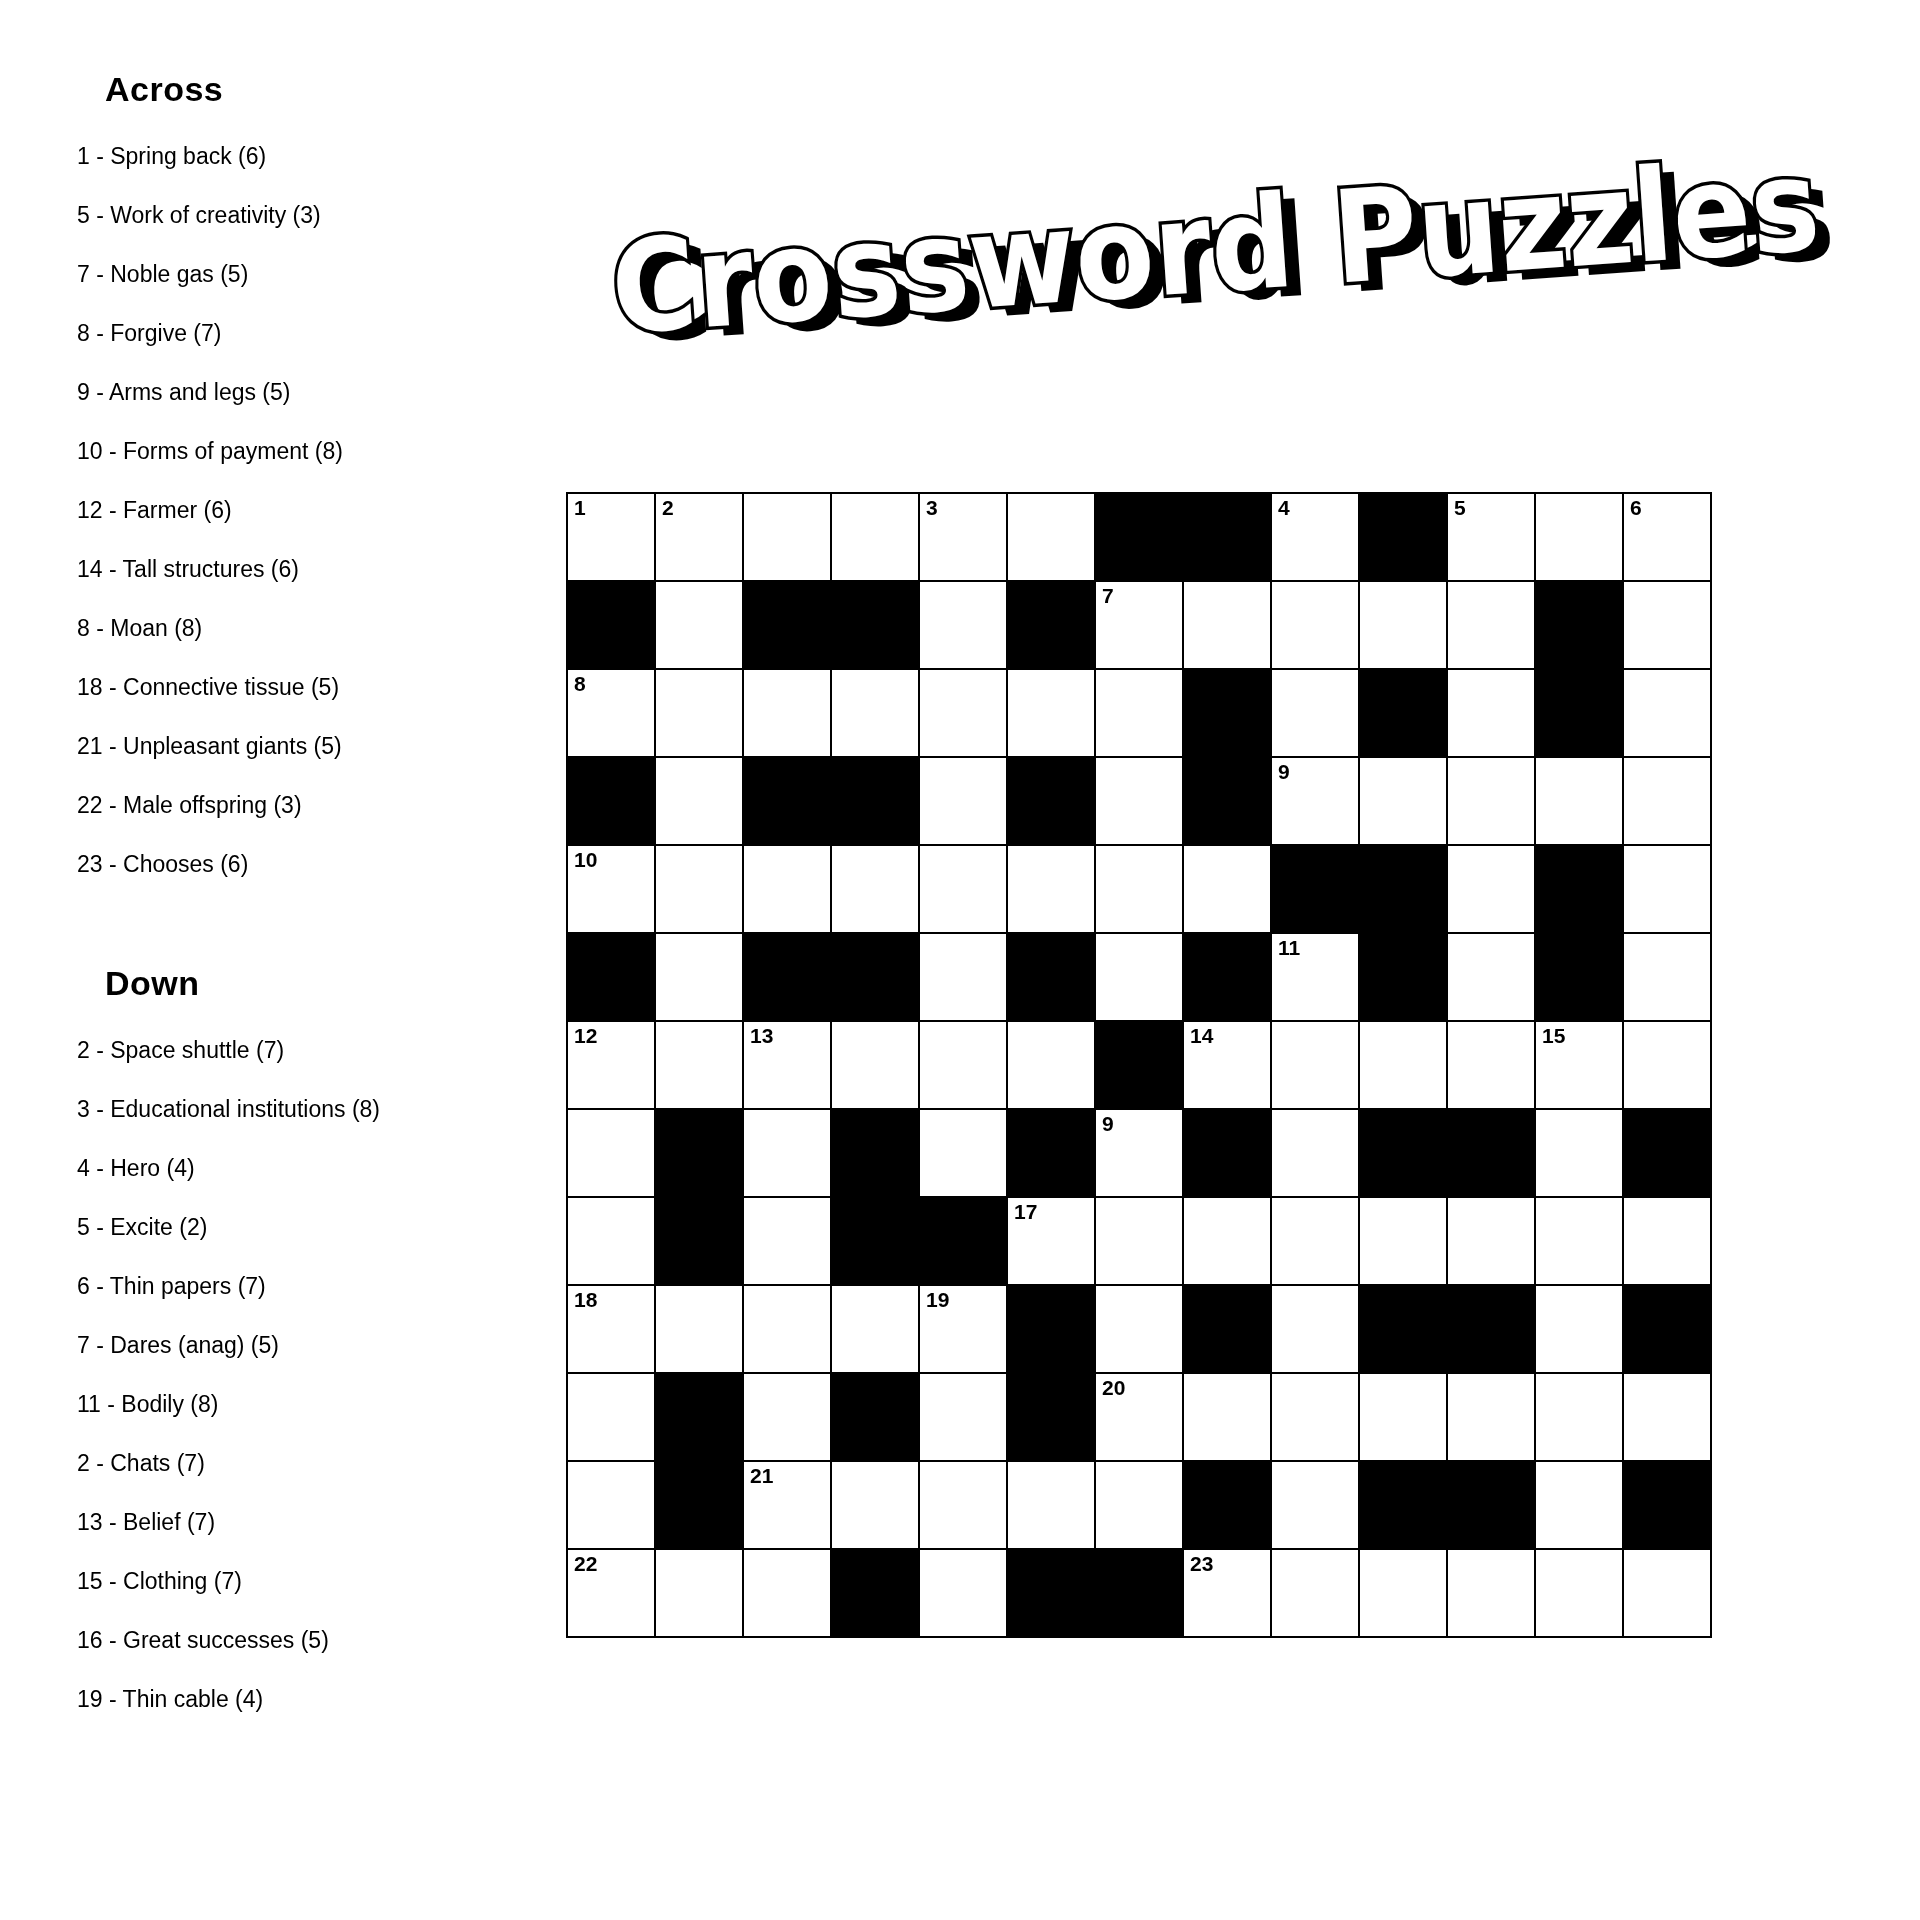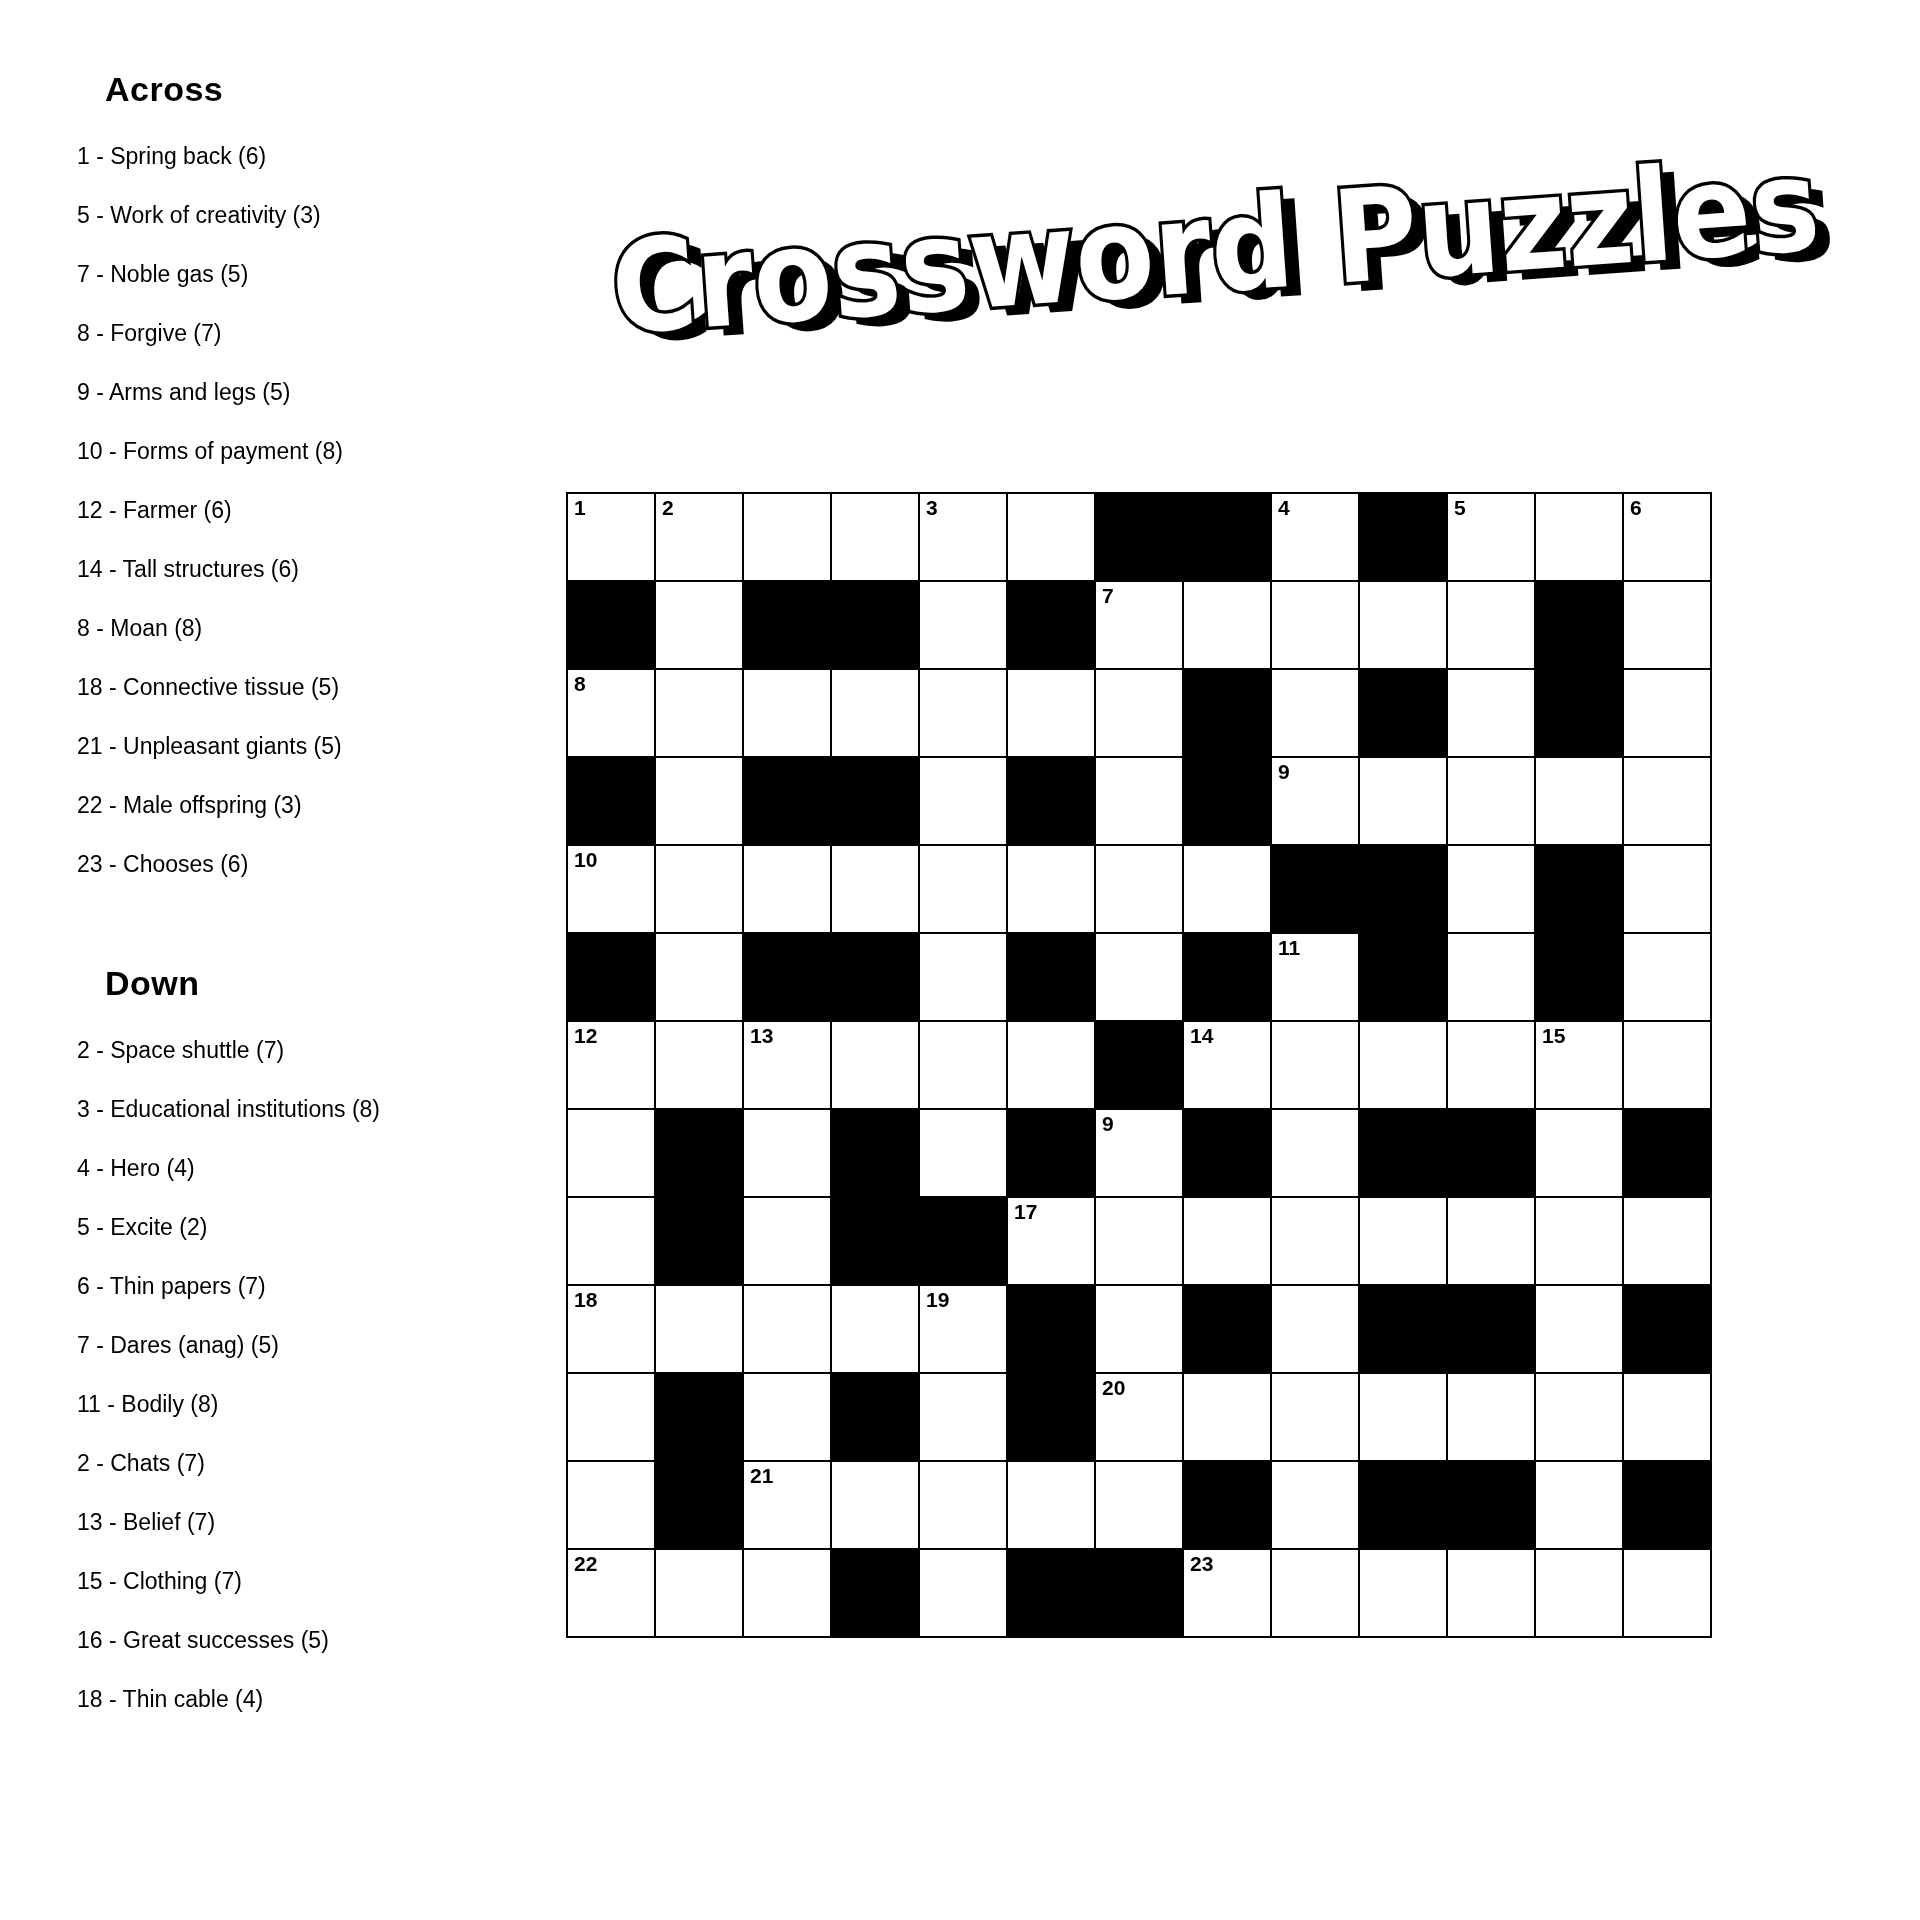--- a/index.html
+++ b/index.html
@@ -113,21 +113,21 @@
       <li>3 - Educational institutions (8)</li>
       <li>4 - Hero (4)</li>
       <li>5 - Excite (2)</li>
       <li>6 - Thin papers (7)</li>
       <li>7 - Dares (anag) (5)</li>
       <li>11 - Bodily (8)</li>
       <li>2 - Chats (7)</li>
       <li>13 - Belief (7)</li>
       <li>15 - Clothing (7)</li>
       <li>16 - Great successes (5)</li>
-      <li>18 - Thin cable (4)</li>
+      <li>19 - Thin cable (4)</li>
     </ul>
 </div>
 
 <div id="puzzle-title">
   <svg viewBox="0 0 1260 210" width="1260" height="210" aria-hidden="true">
     <defs>
       <style>
         .t-shadow { font-family: "DejaVu Sans", sans-serif; font-weight: bold; font-size: 128px; fill: #000000; }
         .t-main   { font-family: "DejaVu Sans", sans-serif; font-weight: bold; font-size: 128px; fill: #ffffff; stroke: #000000; stroke-width: 7px; paint-order: stroke fill; }
       </style>

